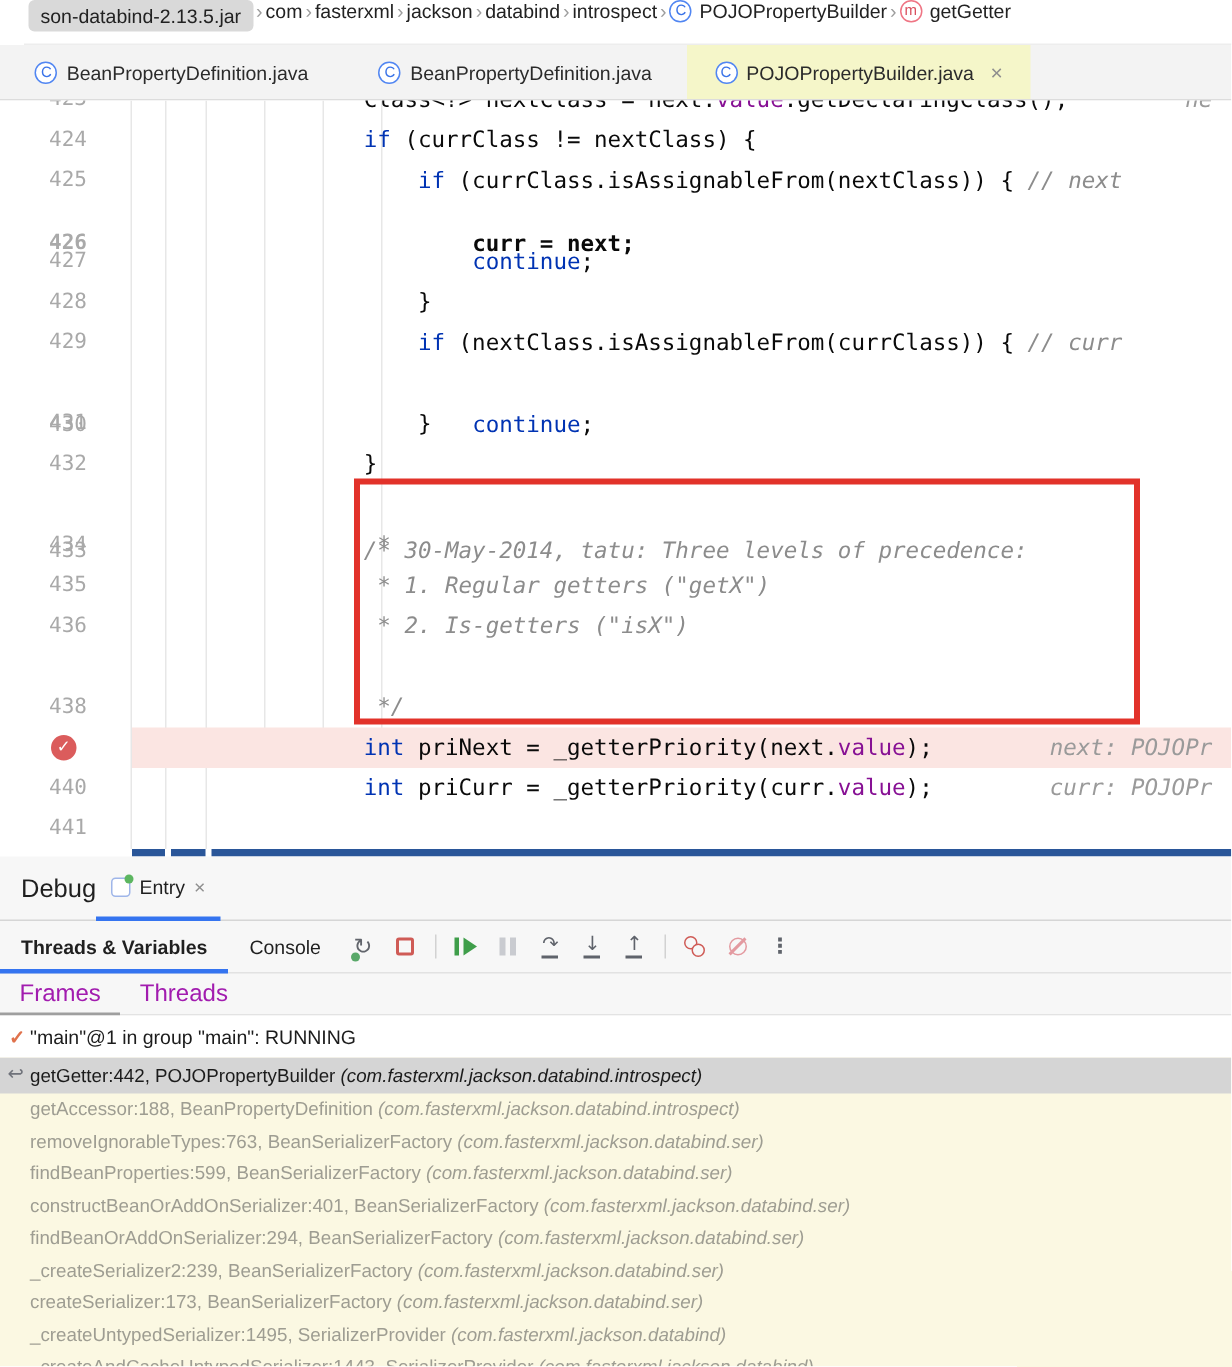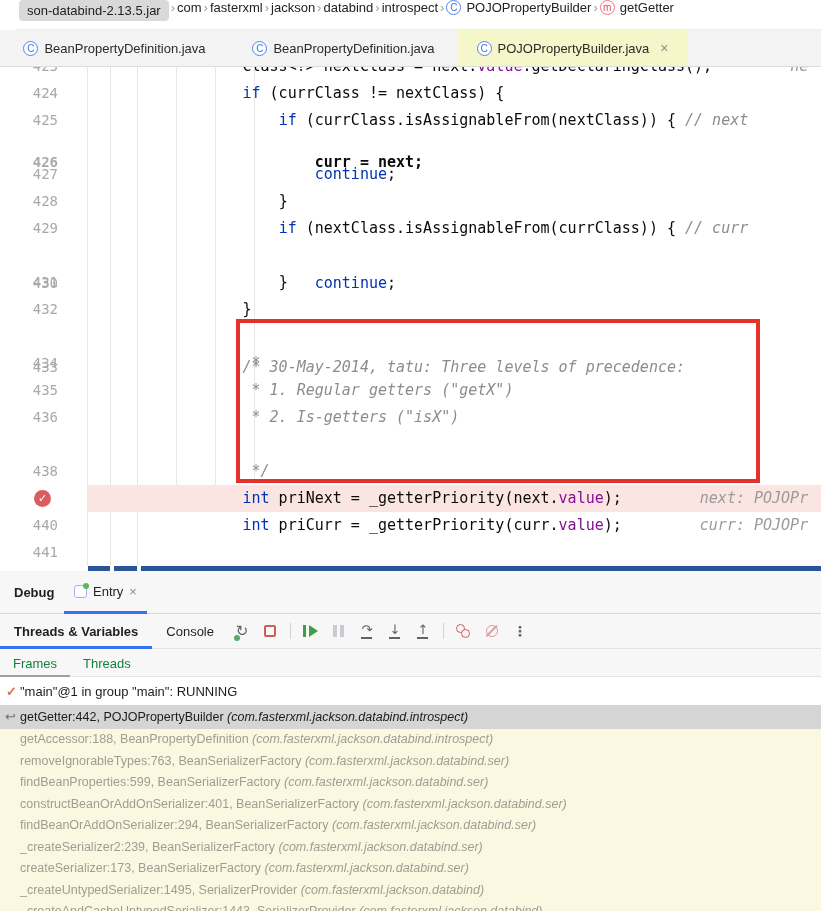--- a/index.html
+++ b/index.html
@@ -36,21 +36,21 @@
   .s-fd{color:#871094}
   .hint{color:#9a9a9a;font-style:italic;margin-left:78px}
   .bp{position:absolute;left:34px;top:5px;width:17px;height:17px;border-radius:50%;background:#db5c5c;color:#fff;
     font-size:11px;line-height:17px;text-align:center;z-index:2}
   .redbox{position:absolute;left:236px;top:252px;width:524px;height:164px;border:4px solid #e2322a;z-index:5;pointer-events:none}
   .execbar{position:absolute;top:499px;height:5px;background:#2a5699;z-index:3}
 
   
   .debug{position:absolute;top:571px;left:0;width:100%;height:340px;background:#f7f7f7}
   .dhead{position:absolute;top:0;left:0;height:43px;width:100%;border-bottom:1px solid #d6d6d6}
-  .dtitle{position:absolute;left:14px;top:0;line-height:43px;font-weight:bold;font-size:13px;color:#1f1f1f}
+  .dtitle{position:absolute;left:14px;top:0;line-height:43px;font-weight:normal;font-size:17px;color:#1f1f1f}
   .session{position:absolute;left:64px;top:0;height:43px;display:flex;align-items:center;gap:6px;padding:0 10px;
     border-bottom:3px solid #3574f0;font-size:13px;color:#1f1f1f}
   .eicon{position:relative;width:13px;height:13px;border:1.5px solid #9fb6e9;border-radius:3px;background:#fff}
   .eicon i{position:absolute;right:-3px;top:-3px;width:6px;height:6px;border-radius:50%;background:#5cb660}
   .session .close{color:#8f8f8f;font-size:13px}
 
   .dtoolbar{position:absolute;top:43px;left:0;height:35px;width:100%;display:flex;align-items:center;border-bottom:1px solid #e2e2e2}
   .vtab{height:35px;display:flex;align-items:center;padding:0 14px;font-size:13px;color:#1f1f1f}
   .vtab.active{font-weight:bold;border-bottom:3px solid #3574f0;padding-top:3px}
   .tsep{width:1px;height:16px;background:#d2d2d2;margin:0 6px}
@@ -65,21 +65,21 @@
   .stepic{display:flex;flex-direction:column;align-items:center;gap:1px}
   .stepic .glyph{font-size:13px;line-height:13px;color:#5f636b;font-family:"DejaVu Sans",sans-serif}
   .stepic .ubar{width:11px;height:2px;background:#5f636b}
   .ic-vbp i{position:absolute;width:9px;height:9px;border:1.5px solid #cf5b56;border-radius:50%;left:4px;top:4px}
   .ic-vbp i+i{left:9px;top:9px;background:#f7f7f7}
   .ic-mbp i{width:12px;height:12px;border:1.5px solid #e39aa0;border-radius:50%;display:block}
   .ic-mbp em{position:absolute;width:15px;height:1.5px;background:#e39aa0;transform:rotate(-45deg);left:4px;top:10px}
   .ic-more{font-size:14px;font-weight:bold;font-family:"DejaVu Sans",sans-serif}
 
   .subtabs{position:absolute;top:78px;left:0;height:28px;width:100%;display:flex;border-bottom:1px solid #e3e3e3}
-  .stab{height:28px;display:flex;align-items:center;padding:0 13px;font-size:13px;color:#15803d}
+  .stab{height:28px;display:flex;align-items:center;padding:0 13px;font-size:16px;color:#a21caf}
   .stab.active{border-bottom:2px solid #9f9f9f;padding-top:2px}
 
   .threadrow{position:absolute;top:106px;left:0;height:28px;width:100%;background:#fff;display:flex;align-items:center;font-size:13px;color:#1c1c1c}
   .threadrow .chk{position:absolute;left:6px;color:#e0724c;font-weight:bold;font-size:13px}
   .threadrow .ttext{margin-left:20px}
 
   .frames{position:absolute;top:134px;left:0;right:0;bottom:0;background:#fbf8e2;overflow:hidden}
   .frow{position:relative;height:21.5px;line-height:21.5px;font-size:12.5px;color:#9e9d92;padding-left:20px;white-space:nowrap}
   .frow .pkg{font-style:italic}
   .frow.selected{height:24px;line-height:24px;background:#d5d5d5;color:#1b1b1b}

